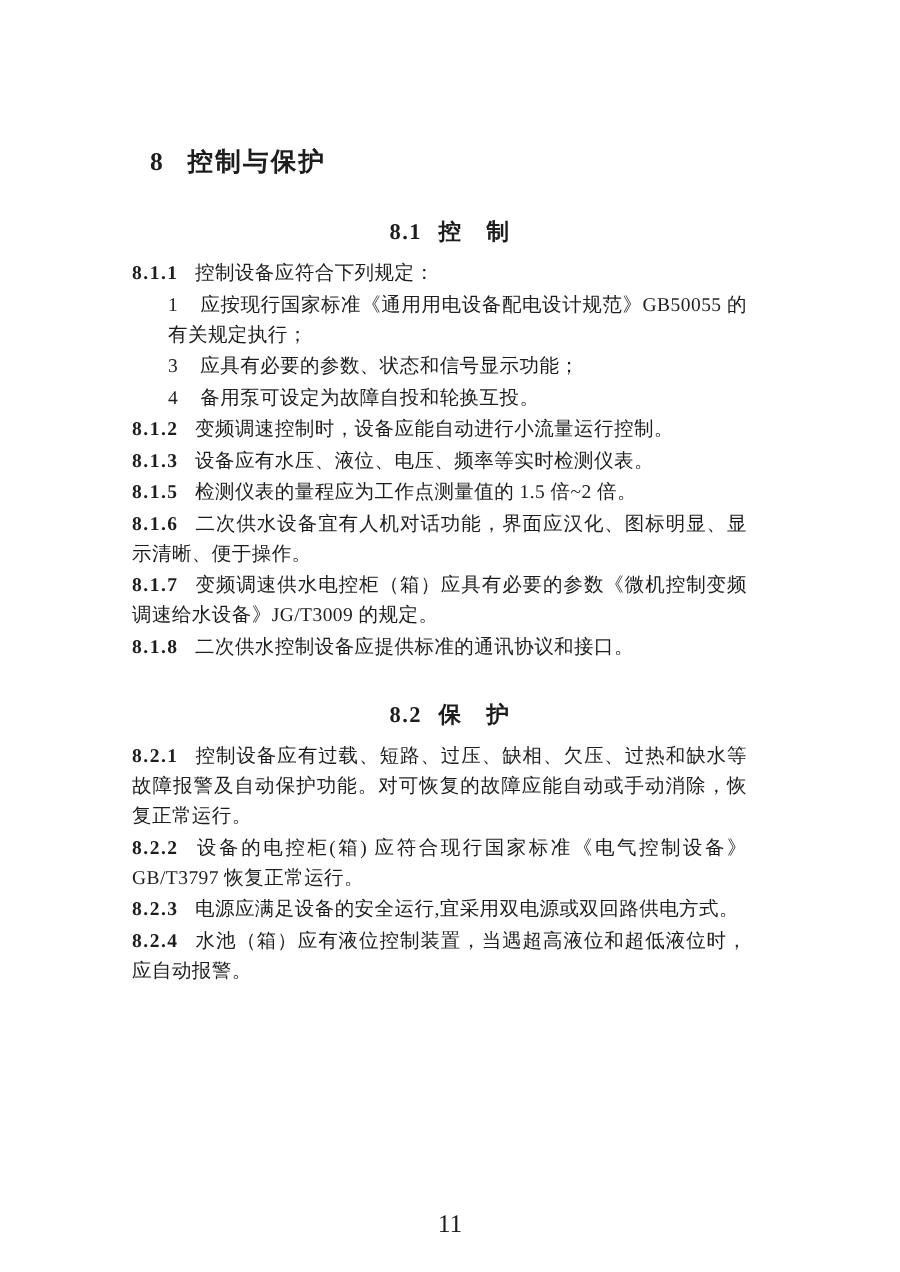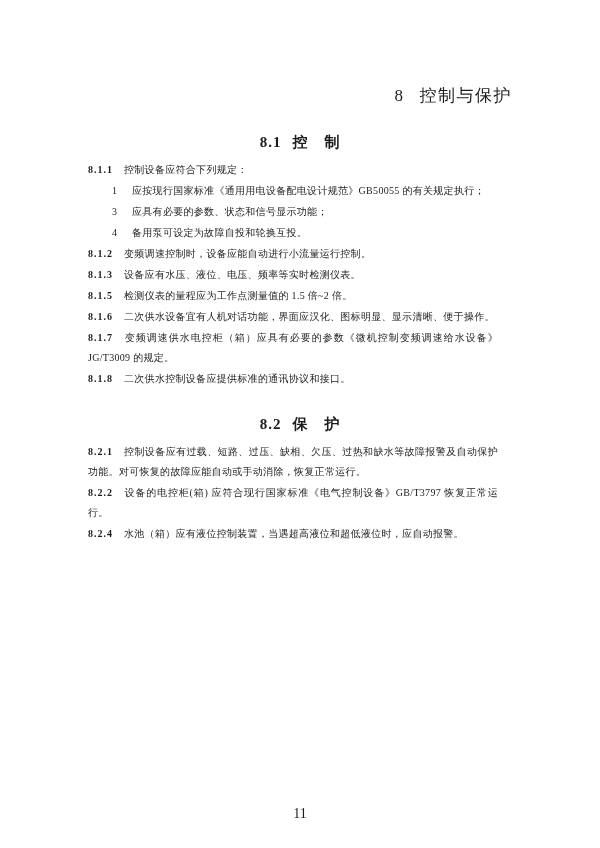--- a/index.html
+++ b/index.html
@@ -9,57 +9,57 @@
     height: 848px;
     margin: 0 auto;
     background: #ffffff;
     box-sizing: border-box;
     padding: 84px 88px 0 88px;
     overflow: hidden;
     font-family: "Liberation Serif", "DejaVu Serif", serif;
     color: #1d1d1d;
   }
   .chapter-heading {
-    margin: 0;
-    text-align: right;
+    margin: 12px;
+    text-align: left;
     font-size: 17px;
-    font-weight: normal;
+    font-weight: bold;
     letter-spacing: 1.5px;
   }
   .chapter-heading .chapter-num { margin-right: 15px; }
   .section-heading {
     margin: 26px 0 8px 0;
     text-align: center;
     font-size: 15px;
     font-weight: bold;
     letter-spacing: 1px;
   }
   .section-heading .section-num { margin-right: 11px; }
   p.clause {
     margin: 0 14px 1px 0;
-    font-size: 10px;
+    font-size: 13px;
     line-height: 20px;
     text-align: justify;
     letter-spacing: 0.3px;
   }
   .cl-num {
     font-weight: bold;
     margin-right: 11px;
     letter-spacing: 1px;
     white-space: nowrap;
   }
   p.sub { padding-left: 24px; }
   p.sub .cl-num { font-weight: normal; margin-right: 14px; }
   .page-number {
     position: absolute;
     top: 806px;
     left: 0;
     width: 100%;
     text-align: center;
-    font-size: 14px;
+    font-size: 17px;
     color: #1d1d1d;
   }
 </style>
 </head>
 <body>
 
 <div class="page">
 
   <h1 class="chapter-heading">
     <span class="chapter-num">8</span><span>控制与保护</span>
@@ -79,17 +79,18 @@
   <p class="clause"><span class="cl-num">8.1.6</span><span>二次供水设备宜有人机对话功能，界面应汉化、图标明显、显示清晰、便于操作。</span></p>
   <p class="clause"><span class="cl-num">8.1.7</span><span>变频调速供水电控柜（箱）应具有必要的参数《微机控制变频调速给水设备》JG/T3009 的规定。</span></p>
   <p class="clause"><span class="cl-num">8.1.8</span><span>二次供水控制设备应提供标准的通讯协议和接口。</span></p>
 
   <h2 class="section-heading">
     <span class="section-num">8.2</span><span>保　护</span>
   </h2>
 
   <p class="clause"><span class="cl-num">8.2.1</span><span>控制设备应有过载、短路、过压、缺相、欠压、过热和缺水等故障报警及自动保护功能。对可恢复的故障应能自动或手动消除，恢复正常运行。</span></p>
   <p class="clause"><span class="cl-num">8.2.2</span><span>设备的电控柜(箱) 应符合现行国家标准《电气控制设备》GB/T3797 恢复正常运行。</span></p>
+  <p class="clause"><span class="cl-num">8.2.3</span><span>电源应满足设备的安全运行,宜采用双电源或双回路供电方式。</span></p>
   <p class="clause"><span class="cl-num">8.2.4</span><span>水池（箱）应有液位控制装置，当遇超高液位和超低液位时，应自动报警。</span></p>
 
   <div class="page-number">11</div>
 
 </div>
 
 </body></html>

